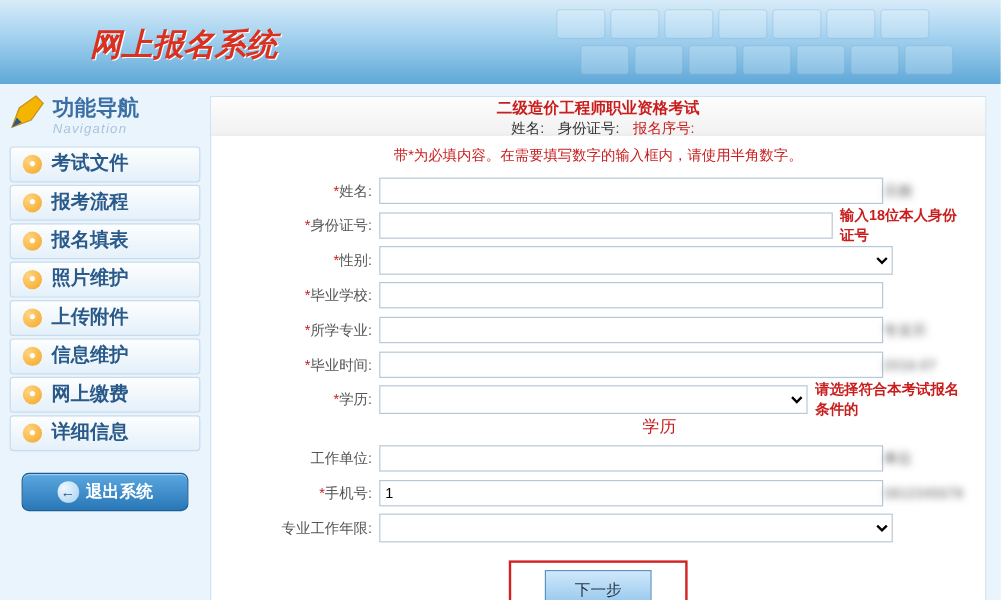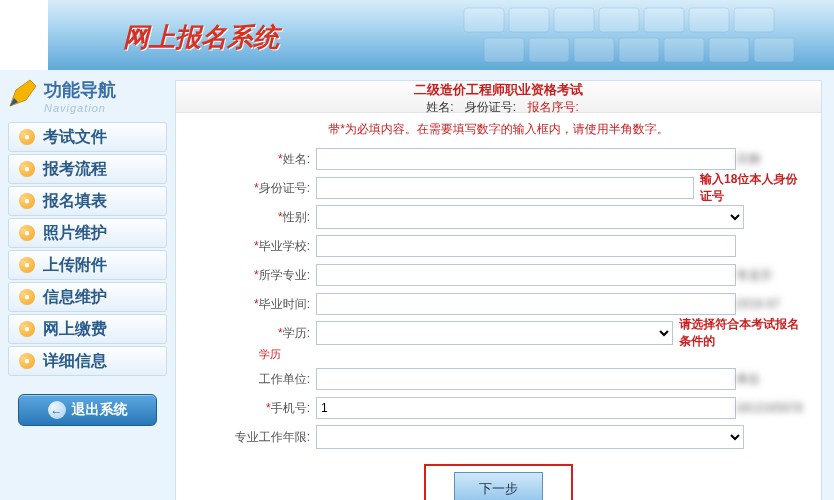--- a/index.html
+++ b/index.html
@@ -1,17 +1,17 @@
 <!DOCTYPE html>
 <html><head>
 <meta charset="utf-8">
 <style>
 * { margin: 0; padding: 0; box-sizing: border-box; }
 body { font-family: "Microsoft YaHei", Arial, sans-serif; font-size: 12px; background: #fff; }
-.header { height: 70px; background: linear-gradient(180deg, #d8ecf9 0%, #a8d4f0 40%, #5fa8d8 100%); position: relative; overflow: hidden; margin-left: 48px; }
+.header { height: 70px; background: linear-gradient(180deg, #d8ecf9 0%, #a8d4f0 40%, #5fa8d8 100%); position: relative; overflow: hidden; }
 .header-title { position: absolute; left: 75px; top: 20px; font-size: 26px; font-weight: bold; font-style: italic; color: #d93020; text-shadow: 1px 1px 0 #fff; font-family: "SimHei", sans-serif; }
 .kbd-deco { position: absolute; right: 0; top: 0; width: 380px; height: 70px; opacity: 0.4; }
 .container { display: flex; background: #eaf4fc; }
 .sidebar { width: 175px; flex-shrink: 0; background: #eaf4fc; padding-bottom: 20px; }
 .nav-head { padding: 8px 10px 6px 44px; position: relative; }
 .nav-head-icon { position: absolute; left: 6px; top: 6px; }
 .nav-title { font-size: 18px; color: #3a6ea5; font-weight: bold; }
 .nav-sub { font-size: 11px; color: #a8c4dd; font-style: italic; letter-spacing: 1px; }
 .nav-item { height: 30px; line-height: 30px; margin: 2px 8px; border-radius: 3px; background: linear-gradient(180deg, #fdfefe 0%, #e4f0fa 100%); border: 1px solid #c8dced; cursor: pointer; display: flex; align-items: center; padding-left: 10px; }
 .nav-icon { width: 16px; height: 16px; border-radius: 50%; background: radial-gradient(circle at 30% 30%, #ffd480, #f5a623); margin-right: 8px; display: inline-flex; align-items: center; justify-content: center; color: #fff; font-size: 10px; font-weight: bold; }
@@ -28,21 +28,21 @@
 .ph-red { color: #c81e1e; }
 .notice { text-align: center; color: #c81e1e; font-size: 12px; padding: 8px 0; }
 .form { padding: 0 12px; }
 .row { display: flex; align-items: center; height: 26px; margin-bottom: 3px; }
 .lbl { width: 128px; text-align: right; padding-right: 6px; color: #555; font-size: 12px; }
 .req { color: #c81e1e; }
 .ctrl { flex: 1; display: flex; align-items: center; }
 .ctrl input[type=text], .ctrl select { width: 420px; height: 22px; border: 1px solid #b8c8d8; padding: 0 4px; font-size: 12px; background: #fff; }
 .ctrl select { width: 428px; height: 24px; }
 .hint { color: #c81e1e; margin-left: 6px; font-size: 12px; font-weight: bold; }
-.subhint { color: #c81e1e; font-size: 11px; margin-left: 71px; margin-top: -2px; margin-bottom: 4px; }
+.subhint { color: #c81e1e; font-size: 14px; margin-left: 102px; margin-top: -2px; margin-bottom: 4px; text-align: center; }
 .btn-wrap { text-align: center; margin-top: 14px; }
 .btn-box { display: inline-block; border: 2px solid #d32020; padding: 6px 28px; }
 .next-btn { height: 34px; padding: 0 24px; background: linear-gradient(180deg,#cfe8fb,#8ec2ea); border: 1px solid #5a93c2; color: #234; font-size: 13px; cursor: pointer; }
 .blur { color: transparent; text-shadow: 0 0 6px rgba(120,120,120,.8); user-select: none; font-weight: bold; }
 </style>
 </head>
 <body>
 
 <div class="header">
   <div class="header-title">网上报名系统</div>

